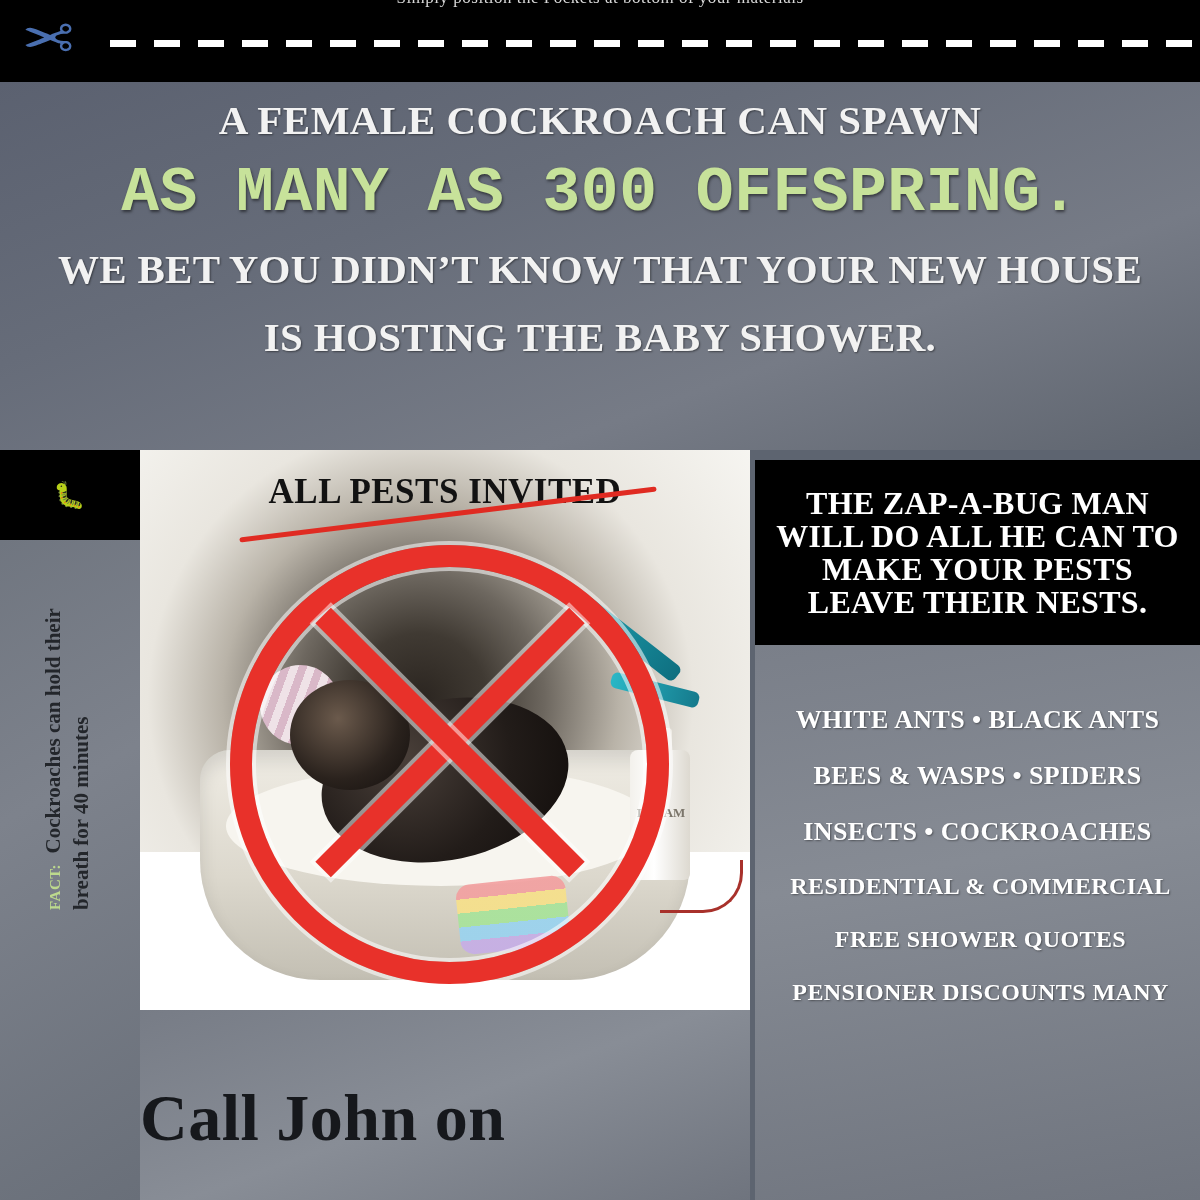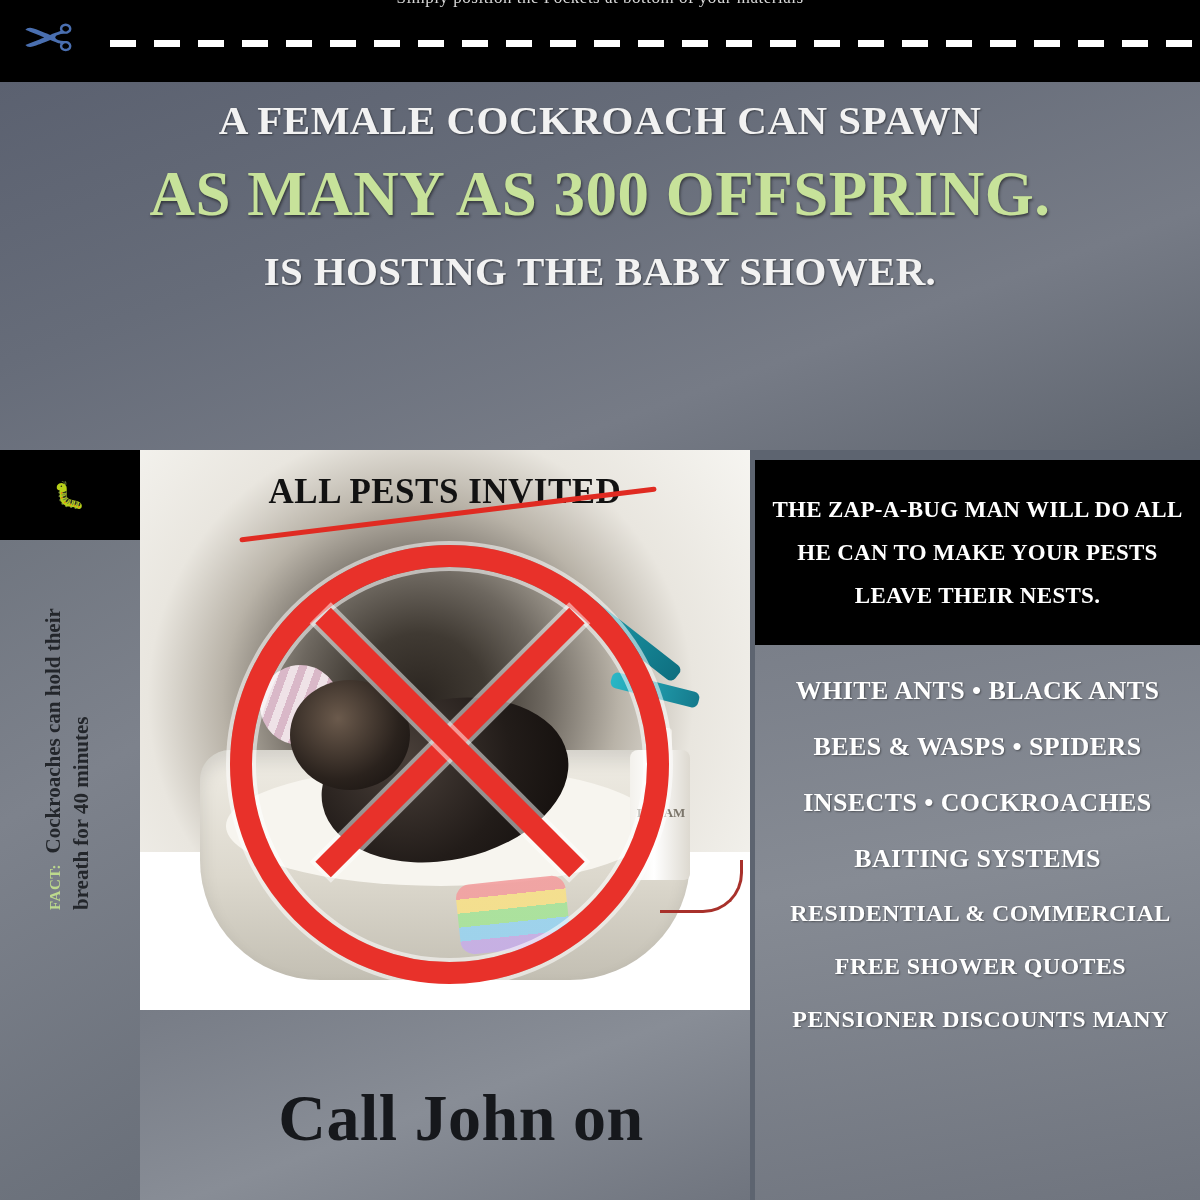--- a/index.html
+++ b/index.html
@@ -69,21 +69,21 @@
   #headline .l1 {
     font-family: "Liberation Serif", serif;
     font-weight: bold;
     font-size: 41px;
     letter-spacing: 0.5px;
     color: #f2f2f2;
     text-shadow: 1px 1px 2px rgba(0,0,0,.45);
     margin-bottom: 14px;
   }
   #headline .l2 {
-    font-family: Liberation Serif, serif;
+    font-family: Liberation Mono, monospace;
     font-weight: bold;
     font-size: 63px;
     letter-spacing: 0.5px;
     color: #c7e29a;
     text-shadow: 1px 2px 3px rgba(0,0,0,.5);
     margin-bottom: 16px;
   }
   #headline .l3, #headline .l4 {
     font-family: "Liberation Serif", serif;
     font-weight: bold;
@@ -313,35 +313,35 @@
     display: flex;
     align-items: center;
     justify-content: center;
     text-align: center;
     box-sizing: border-box;
     padding: 6px 12px;
   }
   #tagline-box .t {
     font-family: "Liberation Serif", serif;
     font-weight: bold;
-    font-size: 23px;
-    line-height: 43px;
+    font-size: 32px;
+    line-height: 33px;
     letter-spacing: 0.3px;
   }
 
   
   #services {
     position: absolute;
     left: 755px; top: 195px;
     width: 445px;
     height: 555px;
     background: linear-gradient(170deg,#7a7f89 0%, #868b94 40%, #6f747e 100%);
     text-align: center;
     box-sizing: border-box;
-    padding-top: 31px;
+    padding-top: 60px;
   }
   #services .svc {
     font-family: "Liberation Serif", serif;
     font-weight: bold;
     font-size: 26px;
     letter-spacing: 0.4px;
     color: #ffffff;
     text-shadow: 1px 1px 2px rgba(0,0,0,.4);
     margin-bottom: 26px;
     white-space: nowrap;
@@ -351,42 +351,43 @@
   
   #call-panel {
     position: absolute;
     left: 140px; top: 560px;
     width: 610px;
     height: 190px;
     background: linear-gradient(160deg,#777c86 0%, #888d96 50%, #6f747e 100%);
   }
   #call-text {
     position: absolute;
-    left: 16px; top: 70px;
+    left: 0; top: 70px;
     width: 610px;
-    text-align: center;
+    text-align: left;
     font-family: "Liberation Serif", serif;
     font-weight: bold;
     font-size: 66px;
     color: #16181c;
     letter-spacing: 0.5px;
   }
 </style>
 </head>
 <body>
 
 <div id="cut-strip">
   <div class="cut-text">Simply position the Pockets at bottom of your materials</div>
   <div class="dashes"></div>
   <div class="scissors">✂</div>
 </div>
 
 <div id="headline">
   <div class="l1">A FEMALE COCKROACH CAN SPAWN</div>
   <div class="l2">AS MANY AS 300 OFFSPRING.</div>
+  <div class="l3">WE BET YOU DIDN’T KNOW THAT YOUR NEW HOUSE</div>
   <div class="l4">IS HOSTING THE BABY SHOWER.</div>
 </div>
 
 <div id="lower">
 
   <div id="left-col">
     <div id="bug-badge">🐛</div>
     <div class="vfact" id="fact-1"><span class="tag">FACT:</span>&nbsp; <span>Cockroaches can hold their
 breath for 40 minutes</span></div>
     <div class="vfact" id="fact-2"></div>
@@ -415,21 +416,20 @@
   </div>
 
   <div id="tagline-box">
     <div class="t">THE ZAP-A-BUG MAN WILL DO ALL HE CAN TO MAKE YOUR PESTS LEAVE THEIR NESTS.</div>
   </div>
 
   <div id="services">
     <div class="svc">WHITE ANTS  •  BLACK ANTS</div>
     <div class="svc">BEES &amp; WASPS  •  SPIDERS</div>
     <div class="svc">INSECTS  •  COCKROACHES</div>
-    <div class="svc">BAITING SYSTEMS</div>
     <div class="svc small">RESIDENTIAL &amp; COMMERCIAL</div>
     <div class="svc small">FREE SHOWER QUOTES</div>
     <div class="svc small">PENSIONER DISCOUNTS MANY</div>
   </div>
 
   <div id="call-panel">
     <div id="call-text">Call John on</div>
   </div>
 
 </div>

